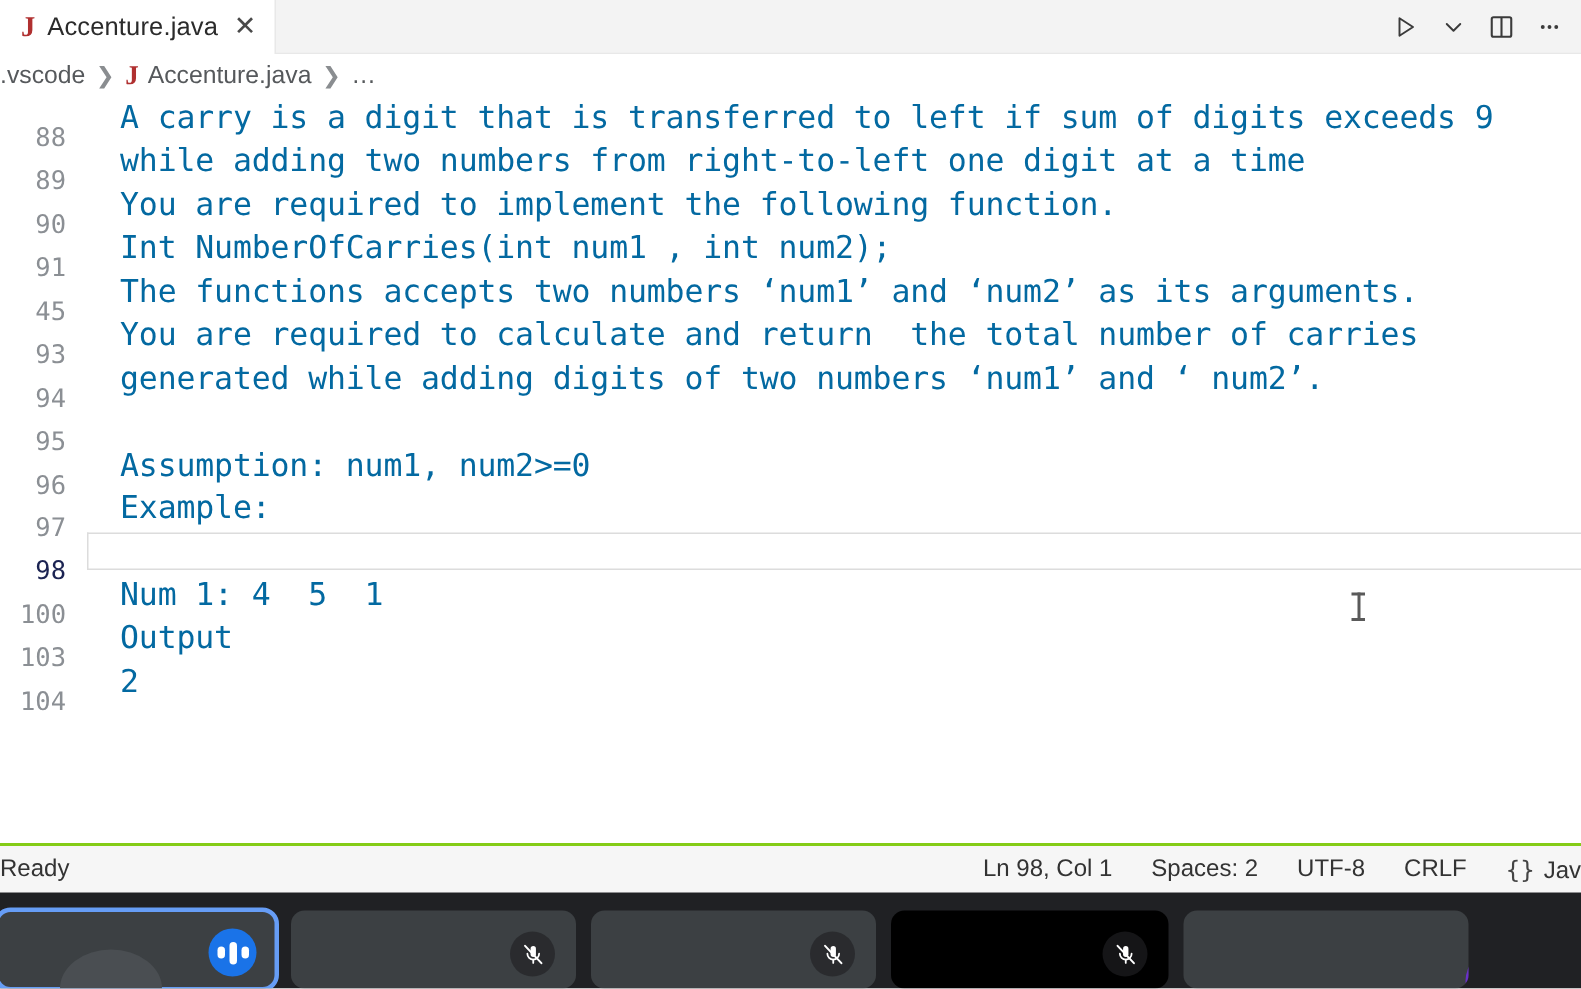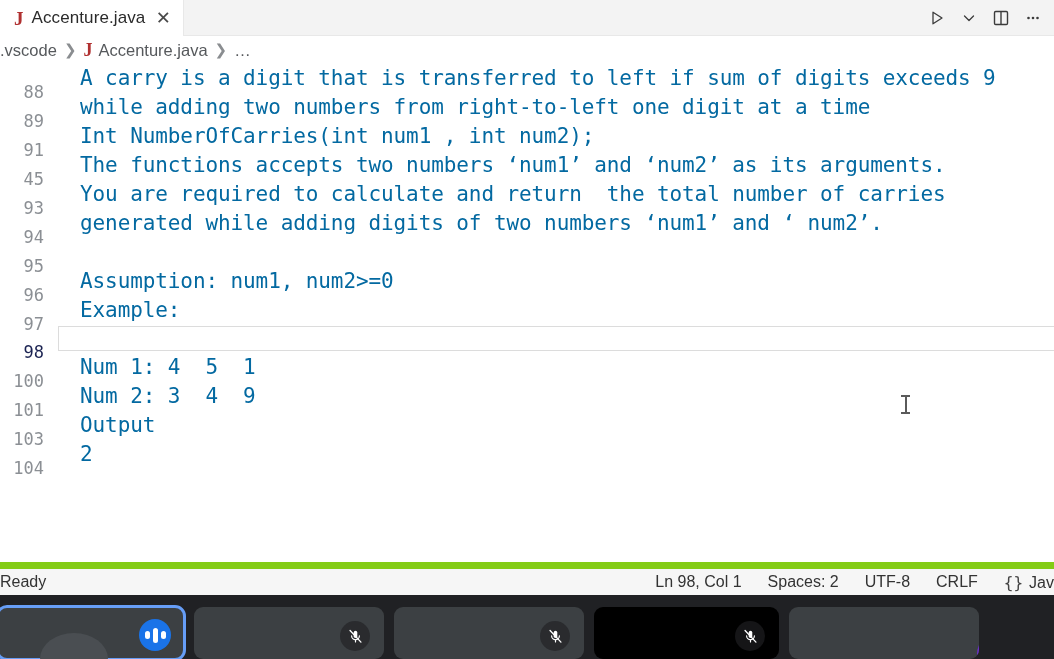--- a/index.html
+++ b/index.html
@@ -190,21 +190,21 @@
     position: absolute; left: 4px; top: 0; width: 2px; height: 19px; background: #5a5a5a;
   }
   .ibeam .cap-t { position: absolute; left: 0; top: 0; width: 9px; height: 2px; background: #5a5a5a; }
   .ibeam .cap-b { position: absolute; left: 0; bottom: 0; width: 9px; height: 2px; background: #5a5a5a; }
 
   
   .statusbar {
     height: 33px;
     min-height: 33px;
     background: #f6f6f6;
-    border-top: 7px solid #84cc16;
+    border-top: 2px solid #84cc16;
     display: flex;
     align-items: center;
     font-size: 16px;
     color: #333333;
     white-space: nowrap;
     overflow: hidden;
   }
   .sb-left { display: flex; align-items: center; padding-left: 0px; }
   .sb-right { margin-left: auto; display: flex; align-items: center; gap: 0px; padding-right: 0px; }
   .sb-item { padding: 0 13px; cursor: pointer; color: #333333; text-align: center; }
@@ -313,30 +313,30 @@
     <span class="bc-java">J</span>
     <span class="bc-item">Accenture.java</span>
     <span class="bc-sep">❯</span>
     <span class="bc-item">…</span>
   </div>
 
   <div class="editor">
     <div id="code-lines">
         <div class="code-line"><div class="ln">88</div><div class="src">A carry is a digit that is transferred to left if sum of digits exceeds 9</div></div>
         <div class="code-line"><div class="ln">89</div><div class="src">while adding two numbers from right-to-left one digit at a time</div></div>
+        <div class="code-line"><div class="ln">90</div><div class="src">You are required to implement the following function.</div></div>
         <div class="code-line"><div class="ln">91</div><div class="src">Int NumberOfCarries(int num1 , int num2);</div></div>
         <div class="code-line"><div class="ln">45</div><div class="src">The functions accepts two numbers ‘num1’ and ‘num2’ as its arguments.</div></div>
         <div class="code-line"><div class="ln">93</div><div class="src">You are required to calculate and return  the total number of carries</div></div>
         <div class="code-line"><div class="ln">94</div><div class="src">generated while adding digits of two numbers ‘num1’ and ‘ num2’.</div></div>
         <div class="code-line"><div class="ln">95</div><div class="src"></div></div>
         <div class="code-line"><div class="ln">96</div><div class="src">Assumption: num1, num2&gt;=0</div></div>
         <div class="code-line"><div class="ln">97</div><div class="src">Example:</div></div>
         <div class="code-line active"><div class="ln">98</div><div class="src"></div></div>
         <div class="code-line"><div class="ln">100</div><div class="src">Num 1: 4  5  1</div></div>
-        <div class="code-line"><div class="ln">101</div><div class="src">Num 2: 3  4  9</div></div>
         <div class="code-line"><div class="ln">103</div><div class="src">Output</div></div>
         <div class="code-line"><div class="ln">104</div><div class="src">2</div></div>
       </div>
 
     <div class="ibeam">
       <div class="cap-t"></div>
         <div class="stem"></div>
         <div class="cap-b"></div>
     </div>
   </div>

